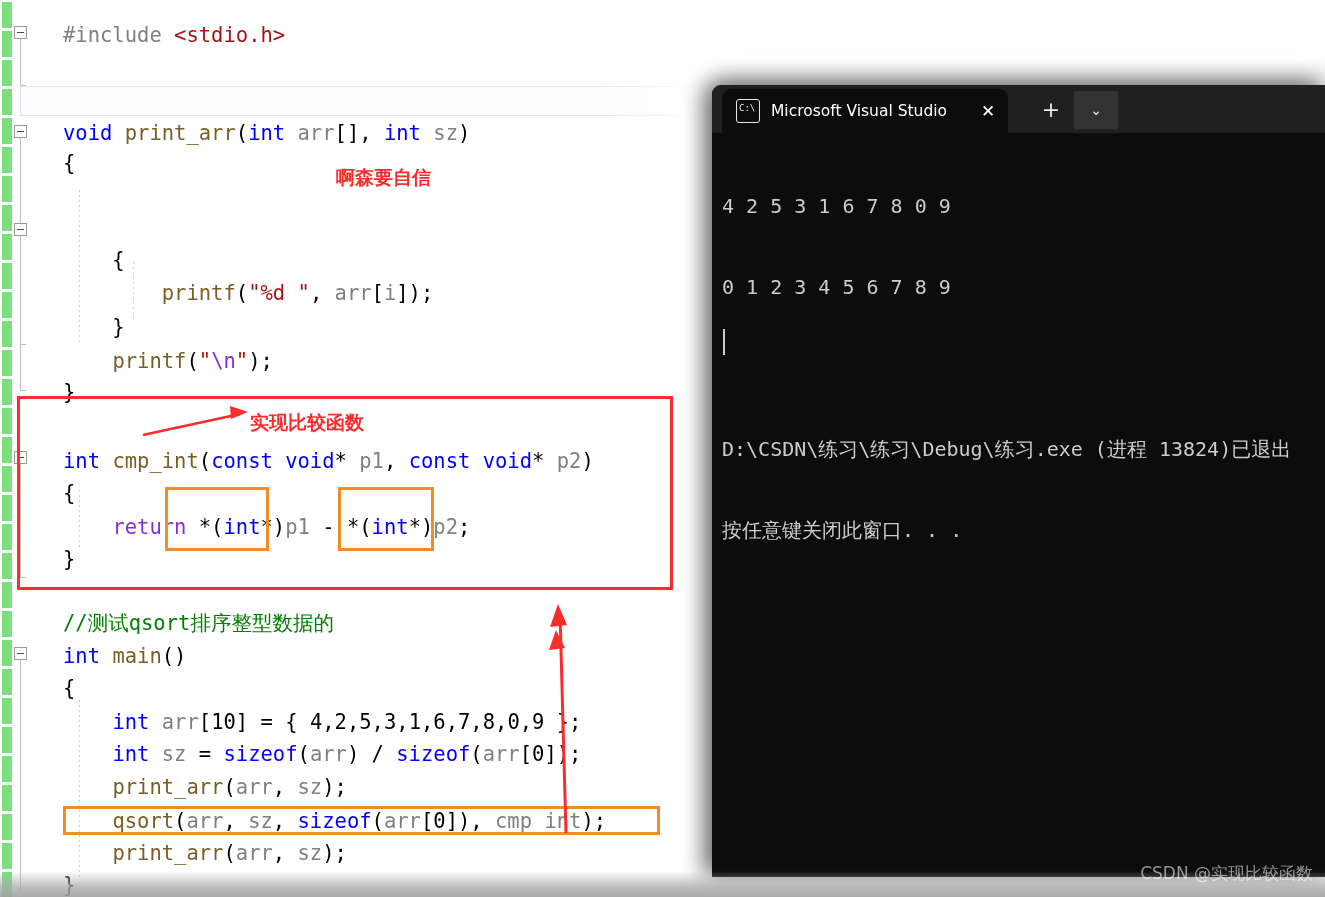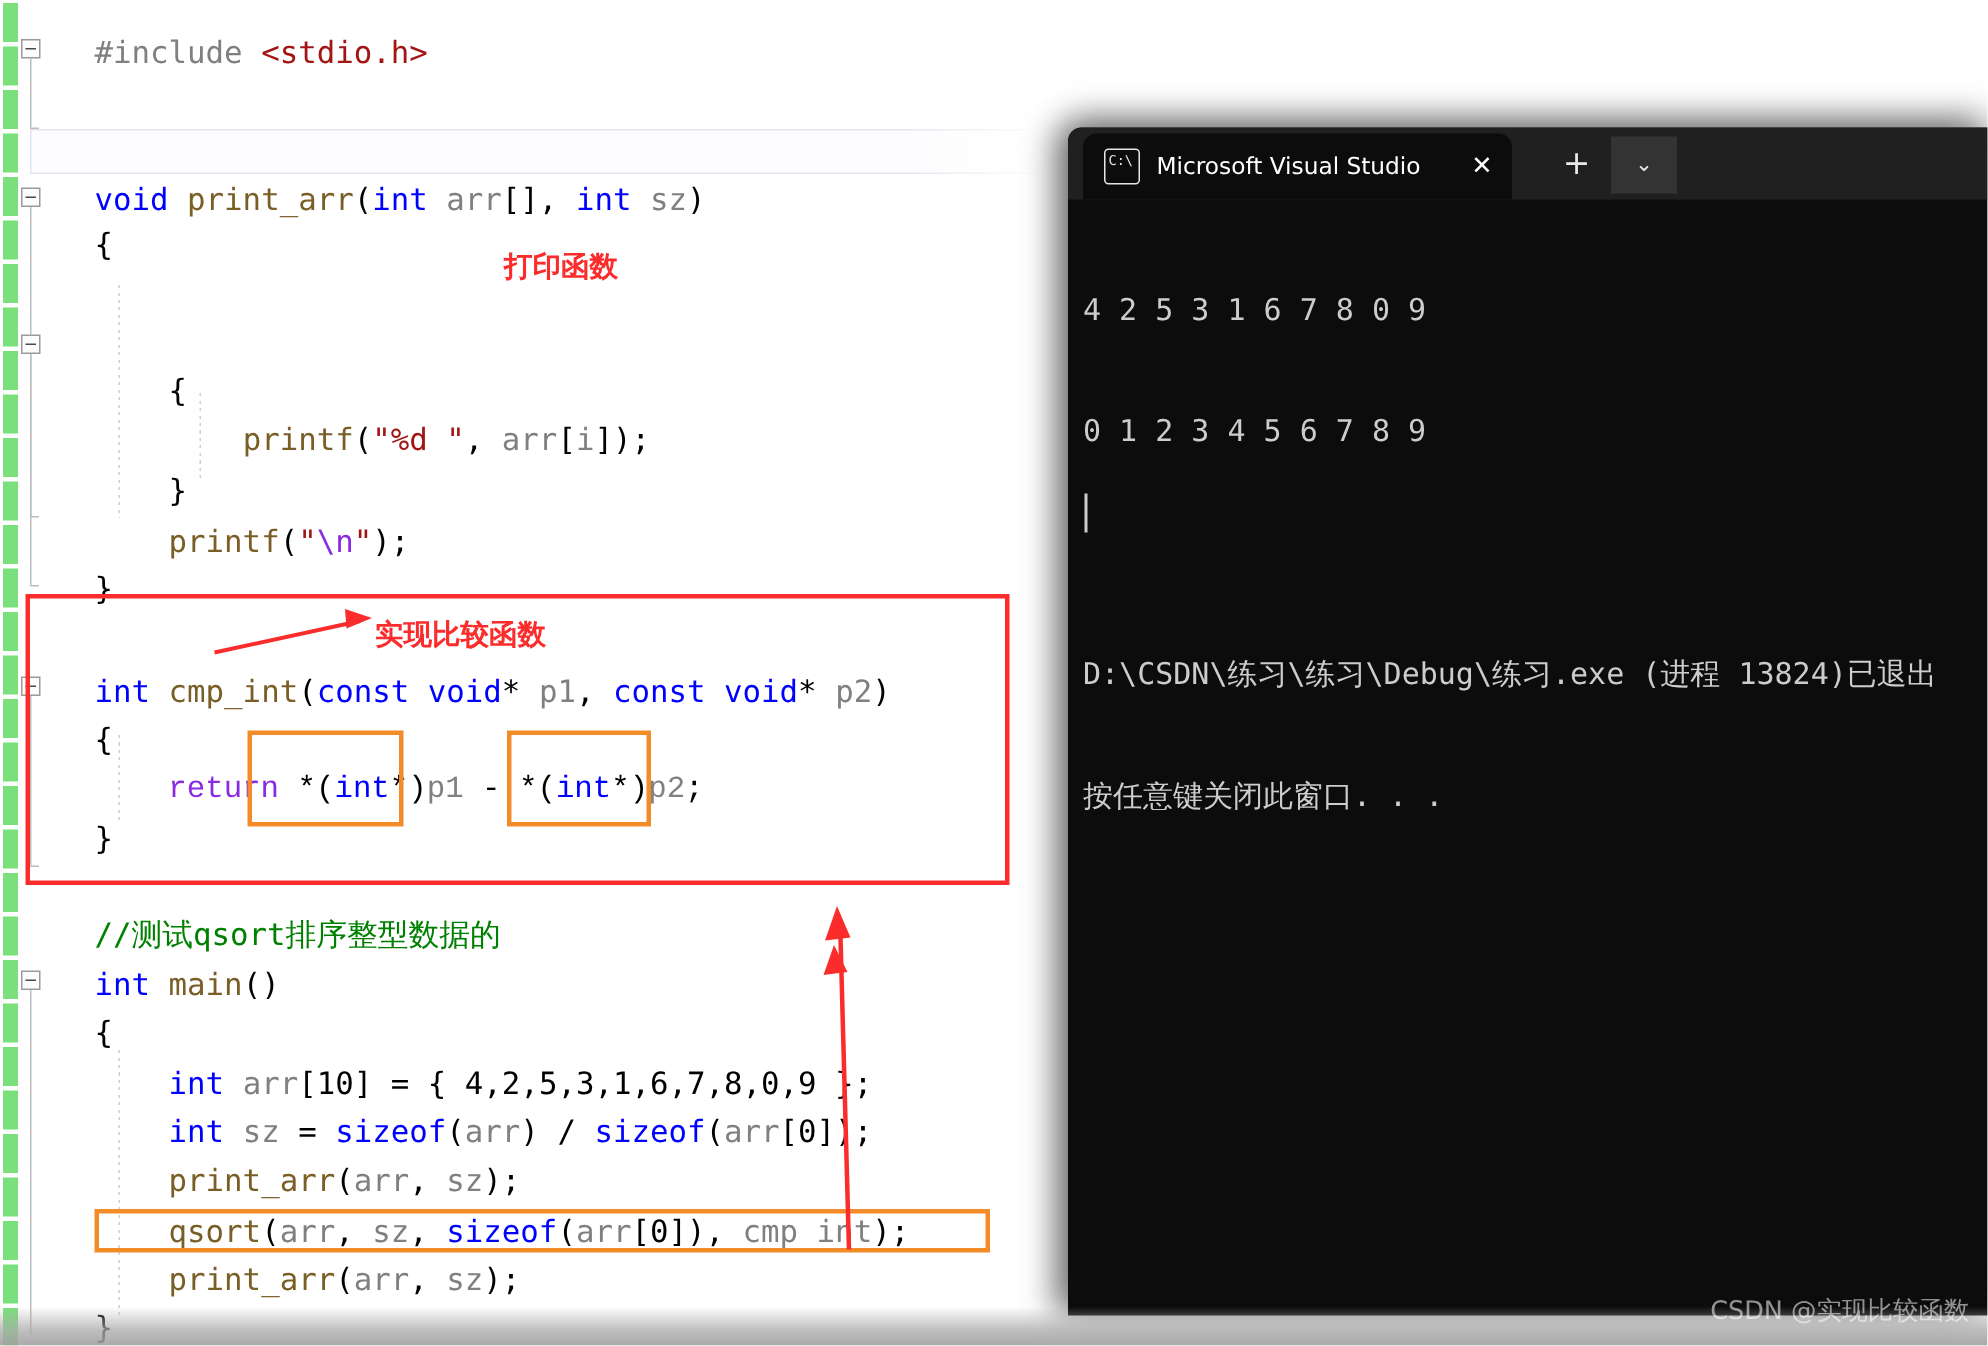--- a/index.html
+++ b/index.html
@@ -222,38 +222,38 @@
     <div class="ln" style="top:118px;"><span class="kw">void</span> <span class="fn">print_arr</span><span class="blk">(</span><span class="kw">int</span> <span class="id">arr</span><span class="blk">[], </span><span class="kw">int</span> <span class="id">sz</span><span class="blk">)</span></div>
     <div class="ln" style="top:148px;"><span class="blk">{</span></div>
     <div class="ln" style="top:245px;"><span class="blk">    {</span></div>
     <div class="ln" style="top:278px;"><span class="blk">        </span><span class="fn">printf</span><span class="blk">(</span><span class="str">"%d "</span><span class="blk">, </span><span class="id">arr</span><span class="blk">[</span><span class="id">i</span><span class="blk">]);</span></div>
     <div class="ln" style="top:312px;"><span class="blk">    }</span></div>
     <div class="ln" style="top:346px;"><span class="blk">    </span><span class="fn">printf</span><span class="blk">(</span><span class="str">"</span><span class="kwv">\n</span><span class="str">"</span><span class="blk">);</span></div>
     <div class="ln" style="top:377px;"><span class="blk">}</span></div>
 
     <div class="ln" style="top:446px;"><span class="kw">int</span> <span class="fn">cmp_int</span><span class="blk">(</span><span class="kw">const</span> <span class="kw">void</span><span class="blk">* </span><span class="id">p1</span><span class="blk">, </span><span class="kw">const</span> <span class="kw">void</span><span class="blk">* </span><span class="id">p2</span><span class="blk">)</span></div>
     <div class="ln" style="top:478px;"><span class="blk">{</span></div>
-    <div class="ln" style="top:512px;font-family:Liberation Mono, monospace;"><span class="blk">    </span><span class="kwv">return</span> <span class="blk">*(</span><span class="kw">int</span><span class="blk">*)</span><span class="id">p1</span> <span class="blk">- *(</span><span class="kw">int</span><span class="blk">*)</span><span class="id">p2</span><span class="blk">;</span></div>
+    <div class="ln" style="top:512px;"><span class="blk">    </span><span class="kwv">return</span> <span class="blk">*(</span><span class="kw">int</span><span class="blk">*)</span><span class="id">p1</span> <span class="blk">- *(</span><span class="kw">int</span><span class="blk">*)</span><span class="id">p2</span><span class="blk">;</span></div>
     <div class="ln" style="top:544px;"><span class="blk">}</span></div>
 
     <div class="ln" style="top:608px;"><span class="cmt">//测试qsort排序整型数据的</span></div>
     <div class="ln" style="top:641px;"><span class="kw">int</span> <span class="fn">main</span><span class="blk">()</span></div>
     <div class="ln" style="top:673px;"><span class="blk">{</span></div>
     <div class="ln" style="top:707px;"><span class="blk">    </span><span class="kw">int</span> <span class="id">arr</span><span class="blk">[</span><span class="num">10</span><span class="blk">] = { </span><span class="num">4</span><span class="blk">,</span><span class="num">2</span><span class="blk">,</span><span class="num">5</span><span class="blk">,</span><span class="num">3</span><span class="blk">,</span><span class="num">1</span><span class="blk">,</span><span class="num">6</span><span class="blk">,</span><span class="num">7</span><span class="blk">,</span><span class="num">8</span><span class="blk">,</span><span class="num">0</span><span class="blk">,</span><span class="num">9</span><span class="blk"> };</span></div>
     <div class="ln" style="top:739px;"><span class="blk">    </span><span class="kw">int</span> <span class="id">sz</span> <span class="blk">= </span><span class="kw">sizeof</span><span class="blk">(</span><span class="id">arr</span><span class="blk">) / </span><span class="kw">sizeof</span><span class="blk">(</span><span class="id">arr</span><span class="blk">[</span><span class="num">0</span><span class="blk">]);</span></div>
     <div class="ln" style="top:772px;"><span class="blk">    </span><span class="fn">print_arr</span><span class="blk">(</span><span class="id">arr</span><span class="blk">, </span><span class="id">sz</span><span class="blk">);</span></div>
     <div class="ln" style="top:806px;"><span class="blk">    </span><span class="fn">qsort</span><span class="blk">(</span><span class="id">arr</span><span class="blk">, </span><span class="id">sz</span><span class="blk">, </span><span class="kw">sizeof</span><span class="blk">(</span><span class="id">arr</span><span class="blk">[</span><span class="num">0</span><span class="blk">]), </span><span class="id">cmp_int</span><span class="blk">);</span></div>
     <div class="ln" style="top:838px;"><span class="blk">    </span><span class="fn">print_arr</span><span class="blk">(</span><span class="id">arr</span><span class="blk">, </span><span class="id">sz</span><span class="blk">);</span></div>
     <div class="ln" style="top:870px;"><span class="blk">}</span></div>
   </div>
 
   <div class="fade"></div>
 </div>
 
-<div class="ann-text-red" style="left:336px;top:165px;">打印函数</div>
+<div class="ann-text-red" style="left:336px;top:165px;">啊森要自信</div>
 
 <div class="ann-red-box" style="left:17px;top:396px;width:656px;height:194px;"></div>
 
 <div class="ann-text-red" style="left:250px;top:410px;">实现比较函数</div>
 
 <div class="ann-orange-box" style="left:165px;top:487px;width:104px;height:64px;"></div>
 <div class="ann-orange-box" style="left:338px;top:487px;width:96px;height:64px;"></div>
 <div class="ann-orange-box" style="left:63px;top:806px;width:597px;height:29px;"></div>
 
 <svg class="ann-svg" viewBox="0 0 1325 897">

